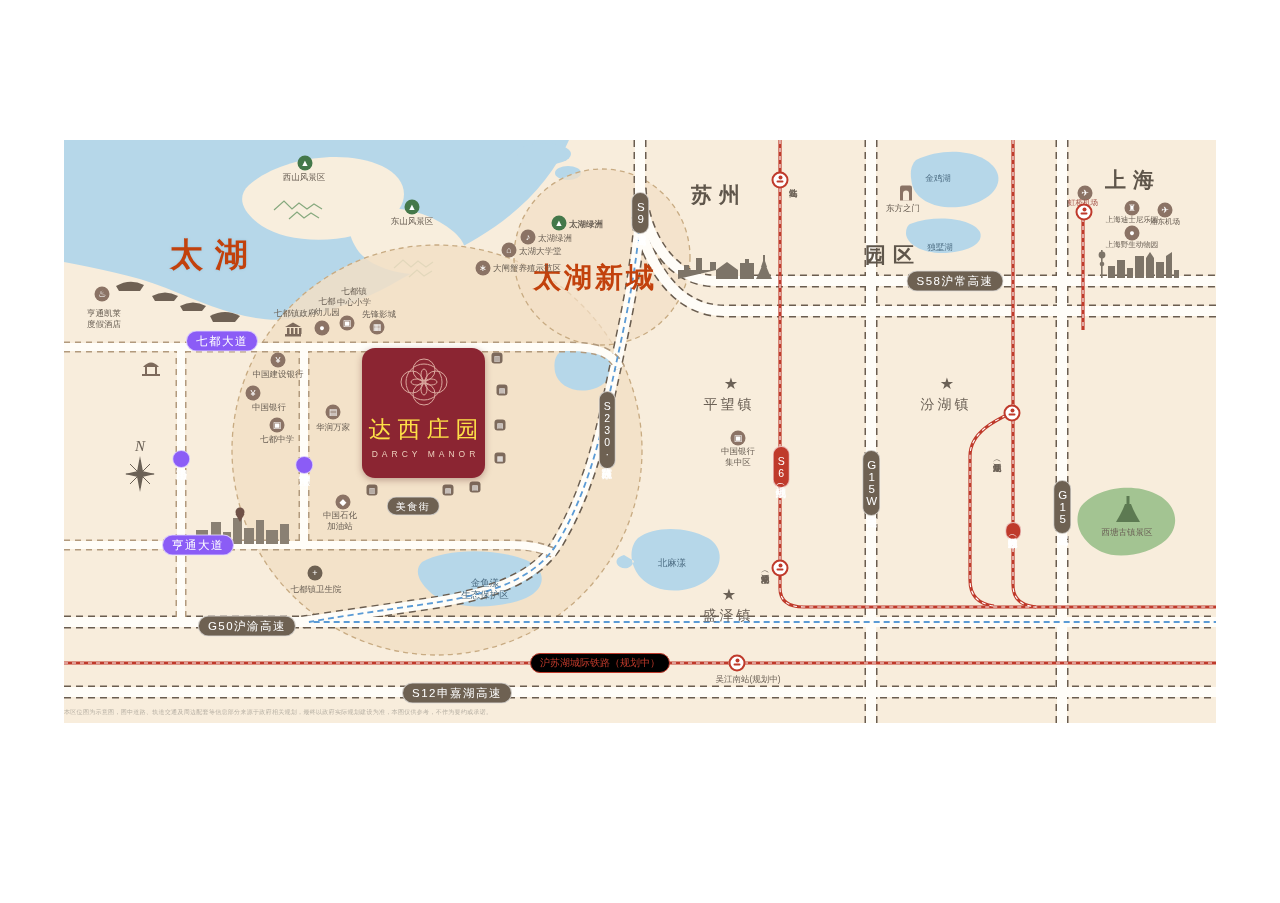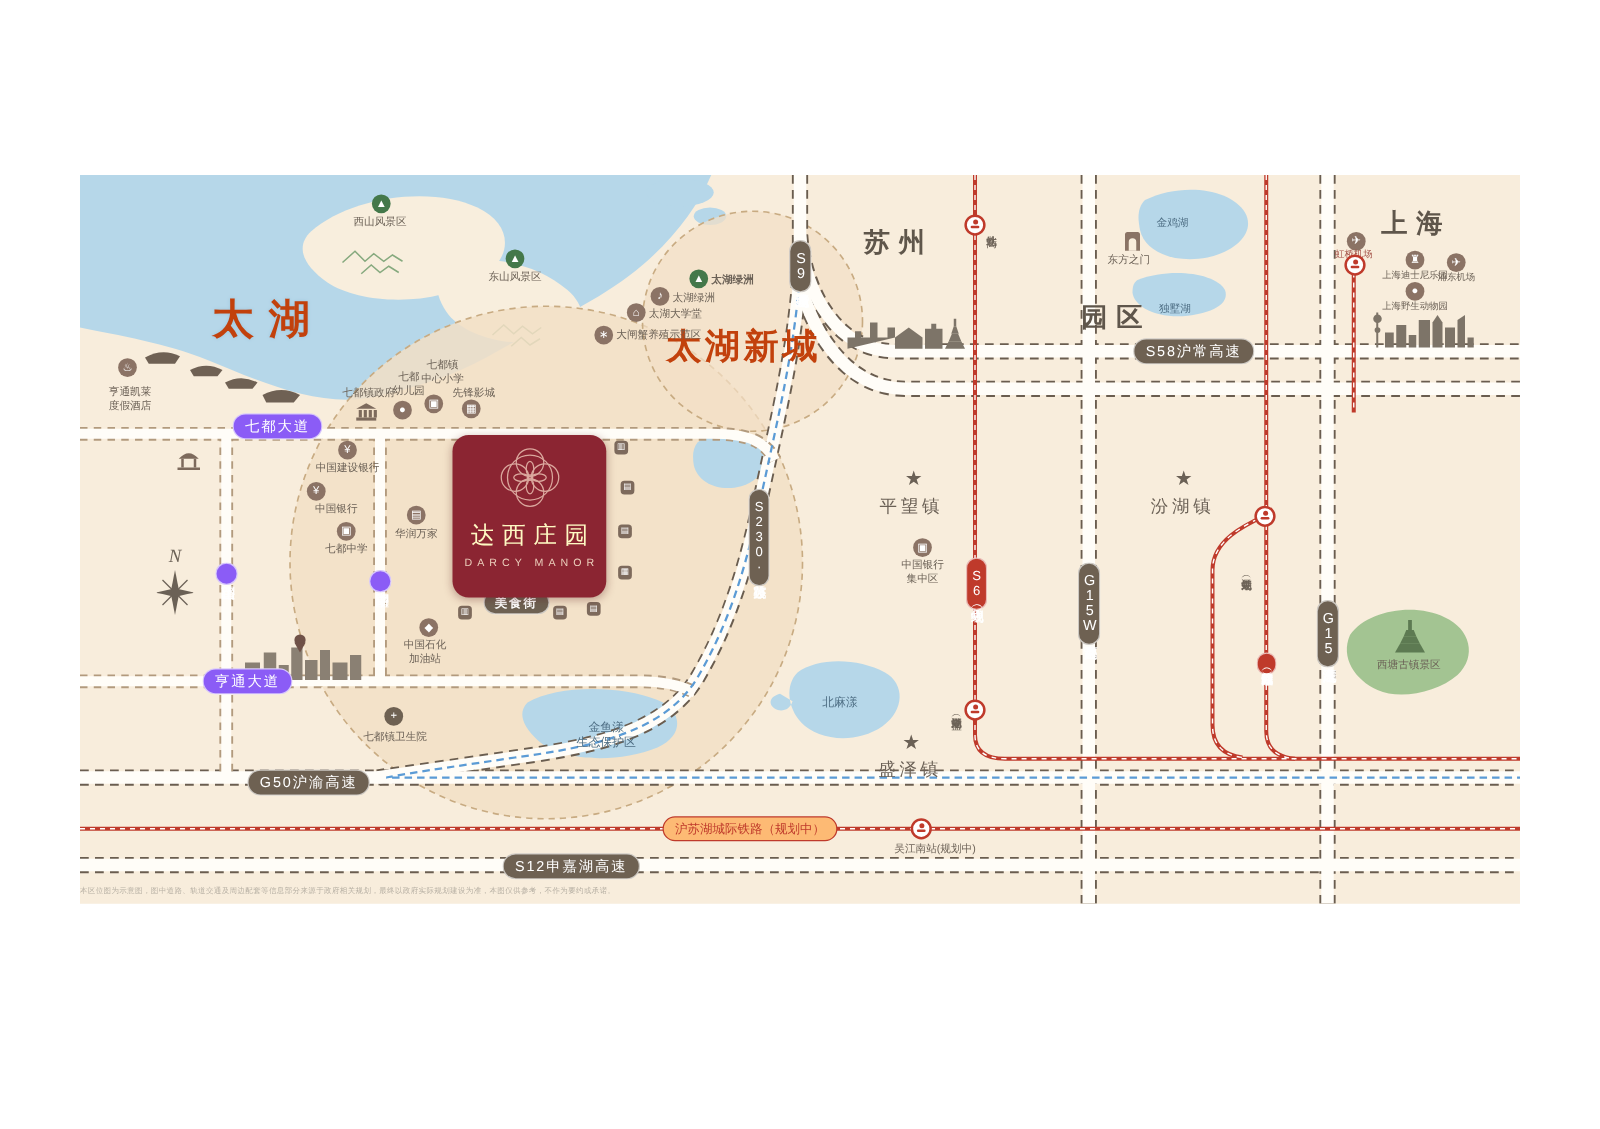--- a/index.html
+++ b/index.html
@@ -15,21 +15,21 @@
   .big{font-size:21px;letter-spacing:7px;color:#5f564b;font-weight:bold;z-index:6;}
   .water-name{font-size:33px;letter-spacing:12px;color:#c2410c;font-weight:bold;text-shadow:0 0 3px #9cc3da;}
   .red-name{font-size:28px;letter-spacing:3px;color:#c2410c;font-weight:bold;}
   .lake-name{color:#4e6e84;font-size:8.5px;}
   .pill{position:absolute;transform:translate(-50%,-50%);border-radius:11px;padding:2px 9px;
         font-size:11.5px;color:#fff;white-space:nowrap;letter-spacing:1.5px;z-index:7;
         border:1px solid rgba(255,255,255,.65);}
   .gold{background:#8b5cf6;}
   .olive{background:#6e6152;}
   .redp{background:#bf3a2b;}
-  .whitep{background:#fdba74;color:#bf3a2b;border:1.2px solid #bf3a2b;font-size:10px;letter-spacing:0;font-family:Liberation Serif, serif;}
+  .whitep{background:#000000;color:#bf3a2b;border:1.2px solid #bf3a2b;font-size:10px;letter-spacing:0;font-family:Liberation Serif, serif;}
   .vert{writing-mode:vertical-rl;text-orientation:upright;padding:8px 2px;letter-spacing:0;line-height:1;}
   .vlbl{position:absolute;transform:translate(-50%,-50%);writing-mode:vertical-rl;text-orientation:upright;
         font-size:8.5px;color:#6b6156;line-height:1.1;z-index:6;white-space:nowrap;}
   .poi{position:absolute;transform:translate(-50%,-50%);width:15px;height:15px;border-radius:50%;
        background:#8b7365;color:#fff;font-size:9px;display:flex;align-items:center;justify-content:center;
        z-index:5;line-height:1;}
   .poi.green{background:#44784a;}
   .poi.small{width:11px;height:11px;font-size:7px;background:#7d6a5c;border-radius:3px;}
   .poi.oliveb{background:#6e6152;}
   .sta{position:absolute;transform:translate(-50%,-50%);width:13px;height:13px;border:2.4px solid #bf3a2b;
@@ -38,21 +38,21 @@
        border-radius:50%;background:#bf3a2b;}
   .sta::after{content:"";position:absolute;left:50%;top:6.5px;width:7px;height:2.6px;margin-left:-3.5px;
        background:#bf3a2b;border-radius:1px;}
   .star{position:absolute;transform:translate(-50%,-50%);color:#6b6156;font-size:16px;z-index:6;}
   .town{font-size:14px;letter-spacing:3px;color:#6b6156;}
   .arch{width:12px;height:15px;background:#8a7365;border-radius:2px 2px 0 0;transform:translate(-50%,-50%);z-index:5;}
   .arch::after{content:"";position:absolute;left:3px;top:5px;width:6px;height:10px;background:#f8eddc;
        border-radius:3px 3px 0 0;}
   #logo{position:absolute;left:298px;top:208px;width:123px;height:130px;background:#8b2532;
         border-radius:13px;box-shadow:0 2px 7px rgba(90,30,30,.35);z-index:9;text-align:center;}
-  #logo .cn{color:#fef9c3;font-family:"Liberation Serif","DejaVu Serif",serif;font-size:19px;
+  #logo .cn{color:#fde047;font-family:"Liberation Serif","DejaVu Serif",serif;font-size:23px;
         letter-spacing:6px;margin-top:2px;margin-left:6px;}
   #logo .en{color:#eccfbc;font-size:8.5px;letter-spacing:4px;margin-top:4px;margin-left:4px;}
   .compassN{position:absolute;transform:translate(-50%,-50%);font-family:"Liberation Serif","DejaVu Serif",serif;
         font-style:italic;font-size:15px;color:#6b6156;z-index:6;}
   #disclaimer{position:absolute;left:64px;top:708px;width:620px;font-size:6px;color:#b7b0a4;
         letter-spacing:.3px;z-index:6;}
   .redlbl{color:#a4544a;}
 </style>
 </head>
 <body>
@@ -250,21 +250,21 @@
     <div class="pill olive" style="left:183px;top:486px;">G50沪渝高速</div>
     <div class="pill olive" style="left:393px;top:553px;">S12申嘉湖高速</div>
     <div class="pill olive" style="left:891px;top:141px;">S58沪常高速</div>
     <div class="pill olive vert" style="left:576px;top:73px;">S9绕城高速</div>
     <div class="pill olive vert" style="left:543px;top:290px;font-size:10.5px;">S230·苏震桃公路</div>
     <div class="pill olive vert" style="left:807px;top:343px;">G15W常台高速</div>
     <div class="pill olive vert" style="left:998px;top:367px;">G15沈海高速</div>
     <div class="pill redp vert" style="left:717px;top:327px;font-size:10.5px;">S6线（规划中）</div>
     <div class="pill redp vert" style="left:949px;top:391px;font-size:9.5px;">通苏嘉城际铁路（规划中）</div>
     <div class="pill whitep" style="left:536px;top:523px;">沪苏湖城际铁路（规划中）</div>
-    <div class="pill olive" style="left:349px;top:342px;font-size:10px;padding:1.5px 8px;font-weight:bold;">美食街</div>
+    <div class="pill olive" style="left:349px;top:366px;font-size:10px;padding:1.5px 8px;">美食街</div>
 
     <div class="sta" style="left:716px;top:40px;"></div>
     <div class="vlbl" style="left:729px;top:42px;">高铁北站</div>
     <div class="sta" style="left:716px;top:428px;"></div>
     <div class="vlbl" style="left:701px;top:428px;">盛泽站（规划中）</div>
     <div class="sta" style="left:948px;top:273px;"></div>
     <div class="vlbl" style="left:933px;top:317px;">吴江站（规划中）</div>
     <div class="sta" style="left:673px;top:523px;"></div>
     <div class="lbl" style="left:684px;top:539px;">吴江南站(规划中)</div>
     <div class="sta" style="left:1020px;top:72px;"></div>
@@ -287,21 +287,21 @@
     <div class="lbl lake-name" style="left:421px;top:449px;font-size:9.5px;">
       <span class="ln">金鱼漾</span>
       <span class="ln">生态保护区</span>
     </div>
 
     <div class="poi" style="left:38px;top:154px;">♨</div>
     <div class="lbl" style="left:40px;top:179px;">
       <span class="ln">亨通凯莱</span>
       <span class="ln">度假酒店</span>
     </div>
-    <div class="lbl" style="left:231px;top:174px;">七都镇政府</div>
+    <div class="lbl" style="left:231px;top:174px;font-family:Liberation Mono, monospace;">七都镇政府</div>
     <div class="poi" style="left:258px;top:188px;">●</div>
     <div class="lbl" style="left:263px;top:167px;">
       <span class="ln">七都</span>
       <span class="ln">幼儿园</span>
     </div>
     <div class="poi" style="left:283px;top:183px;">▣</div>
     <div class="lbl" style="left:290px;top:157px;">
       <span class="ln">七都镇</span>
       <span class="ln">中心小学</span>
     </div>

